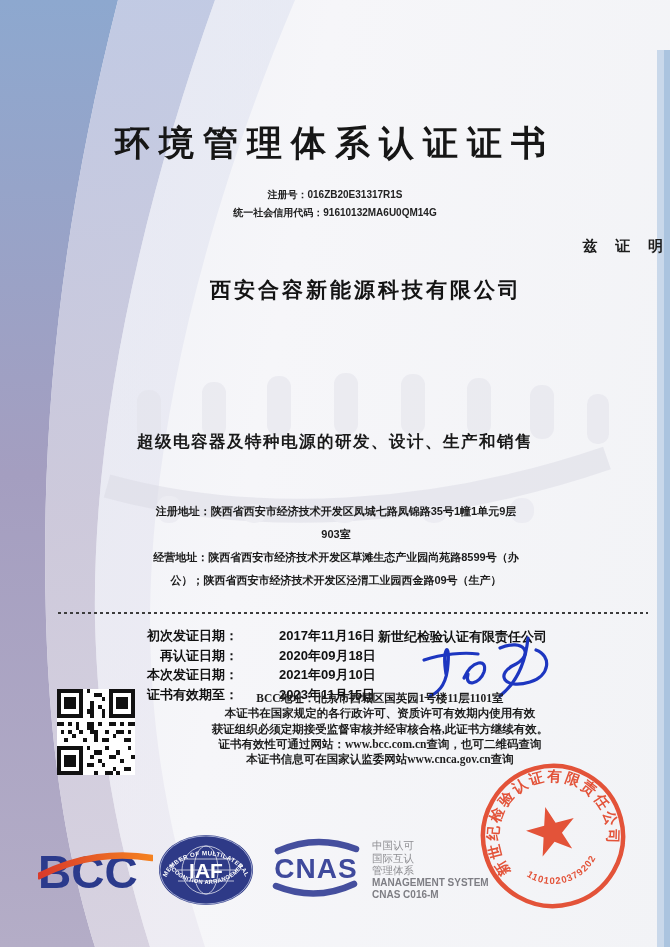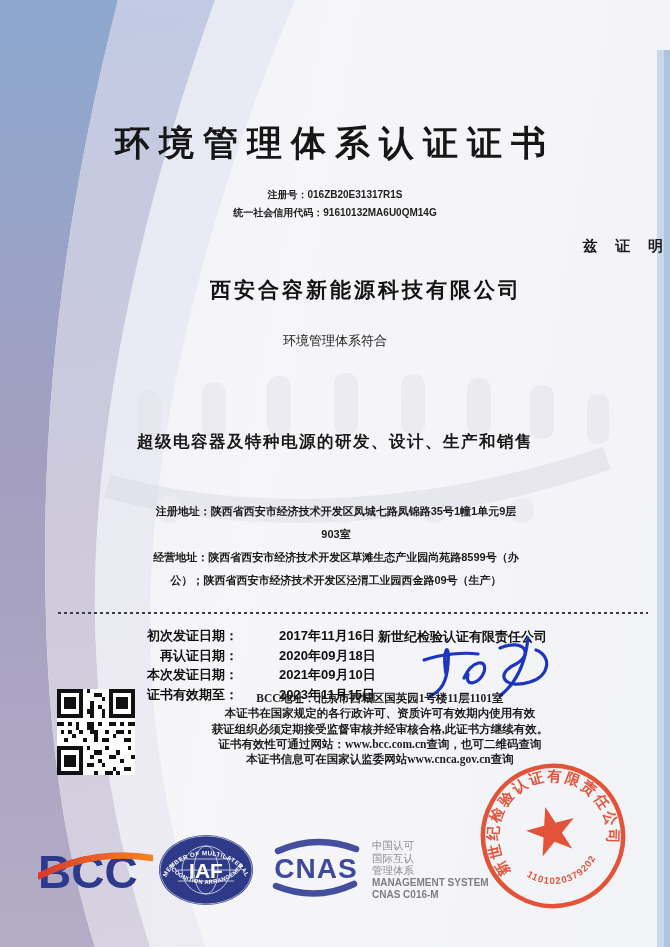--- a/index.html
+++ b/index.html
@@ -110,21 +110,20 @@
 
   <div class="abs reg-line">
     <span>注册号：</span><span>016ZB20E31317R1S</span>
   </div>
   <div class="abs credit-line">
     <span>统一社会信用代码：</span><span>91610132MA6U0QM14G</span>
   </div>
 
   <div class="abs certify">兹 证 明</div>
   <div class="abs company">西安合容新能源科技有限公司</div>
-  <div class="abs sysline">环境管理体系符合</div>
   <div class="abs scope">超级电容器及特种电源的研发、设计、生产和销售</div>
 
   <div class="abs addresses">
     <div>注册地址：陕西省西安市经济技术开发区凤城七路凤锦路35号1幢1单元9层</div>
     <div>903室</div>
     <div>经营地址：陕西省西安市经济技术开发区草滩生态产业园尚苑路8599号（办</div>
     <div>公）；陕西省西安市经济技术开发区泾渭工业园西金路09号（生产）</div>
   </div>
 
   <div class="abs dashline"></div>

